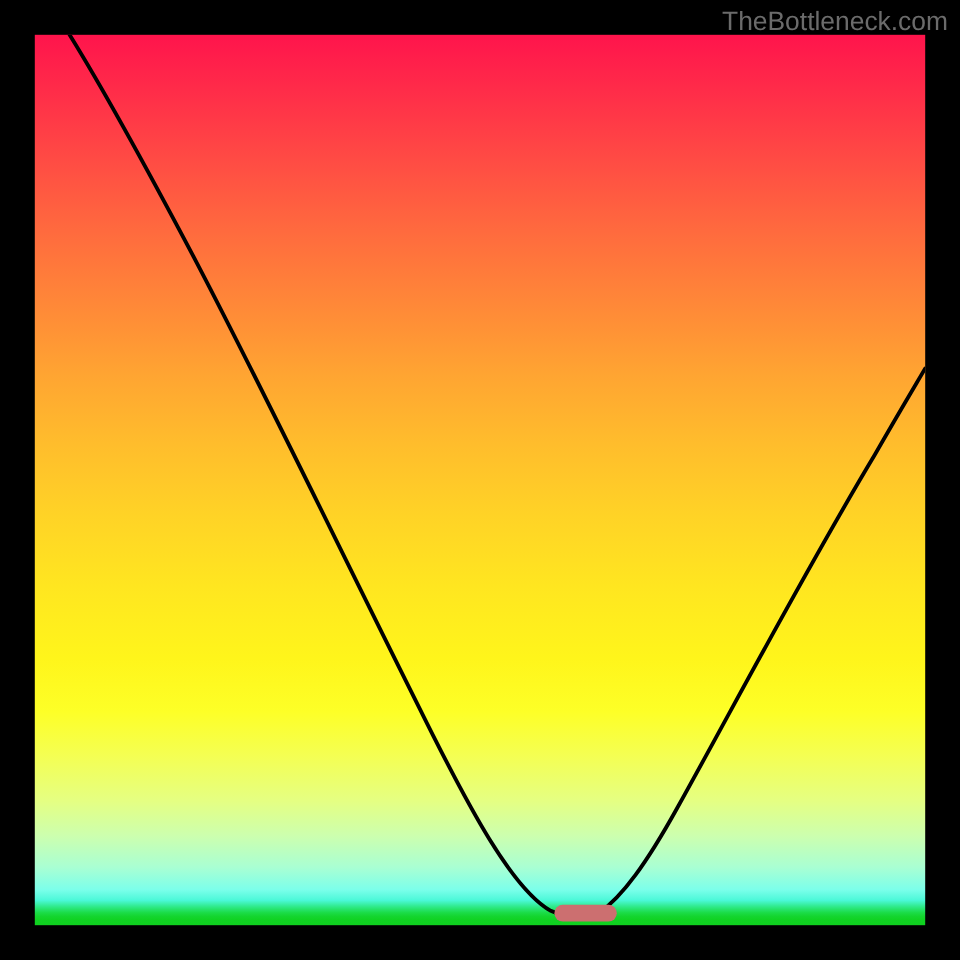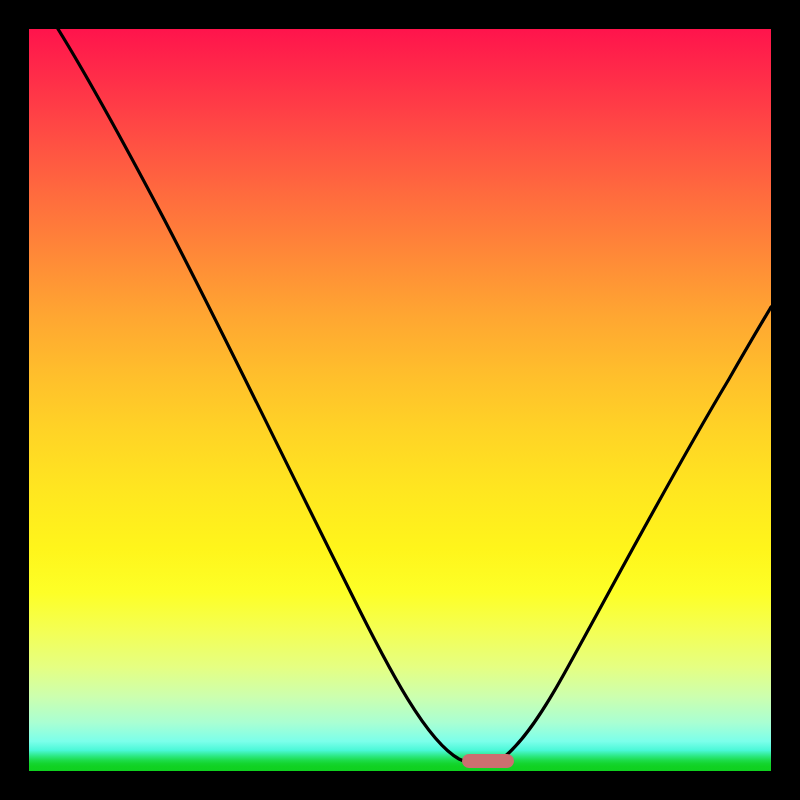--- a/index.html
+++ b/index.html
@@ -90,14 +90,15 @@
                C 445 737, 458 738, 470 732
                C 490 718, 510 690, 535 645
                C 585 555, 640 450, 700 350
                C 720 315, 735 290, 742 278" fill="none" stroke="#000" stroke-width="3.2" stroke-linecap="round" stroke-linejoin="round"></path>
     </svg>
 
     <div class="marker" style="left:433px;top:725px;background:#cc6f70;"></div>
 
   </div>
 
+  <div class="watermark">TheBottleneck.com</div>
 
 </div>
 
 </body></html>

